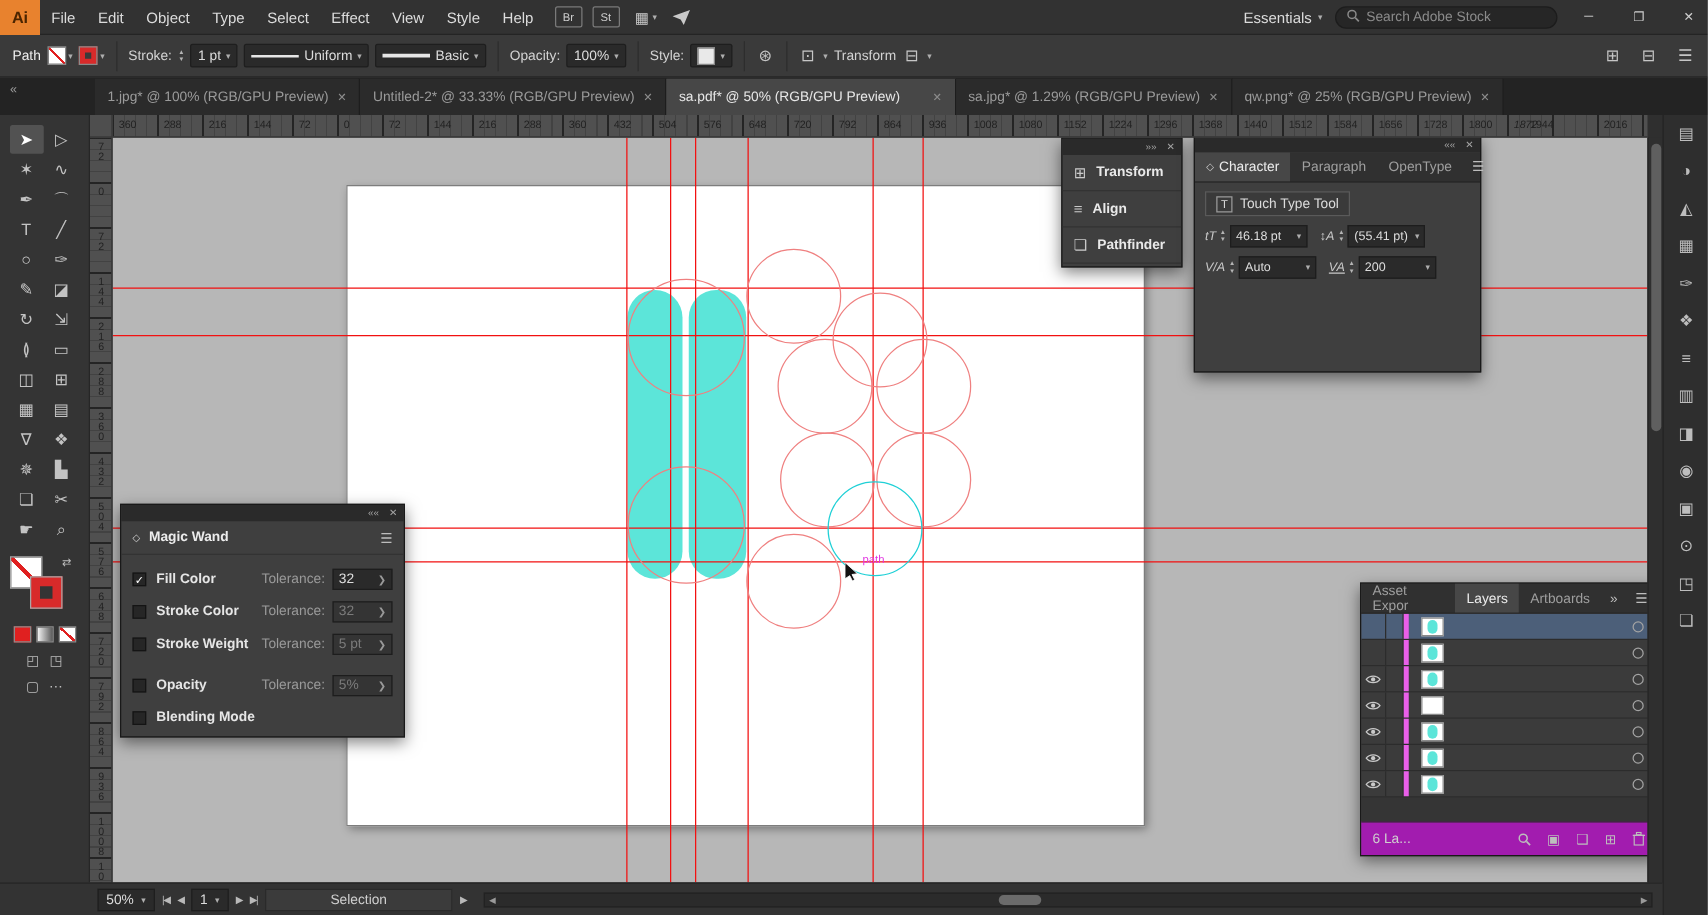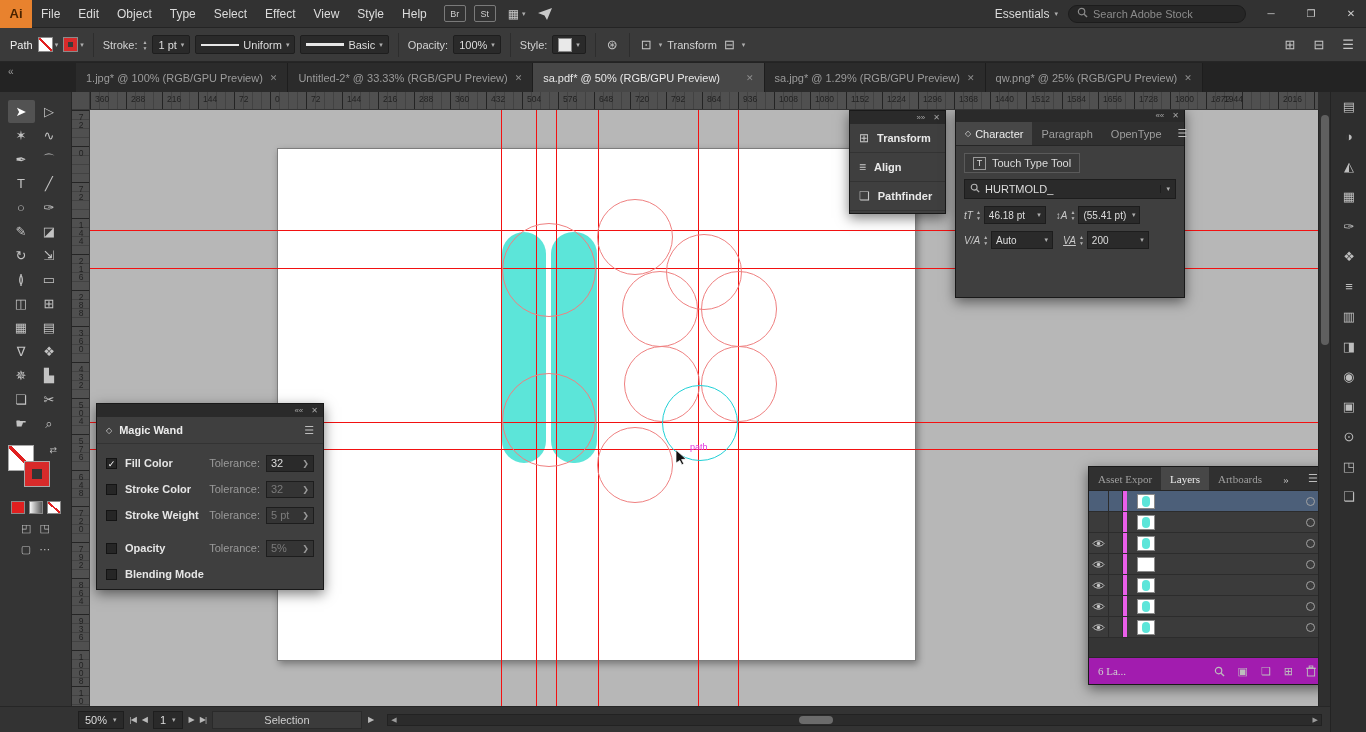--- a/index.html
+++ b/index.html
@@ -117,21 +117,21 @@
   .tt-icon{width:13px;height:13px;border:1px solid #9a9a9a;font-size:9px;display:flex;align-items:center;justify-content:center;color:#dcdcdc;}
   .ch-field{height:20px;background:#2a2a2a;border:1px solid #1d1d1d;display:flex;align-items:center;gap:5px;padding:0 5px;margin-top:6px;color:#dedede;}
   .ch-field .grow{flex:1;}
   .ch-field .ddbox{border-left:1px solid #1d1d1d;padding-left:5px;font-size:7px;color:#b3b3b3;}
   .ch-duo{display:flex;gap:10px;margin-top:7px;align-items:center;}
   .ch-group{display:flex;align-items:center;gap:3px;}
   .ch-ic{color:#c9c9c9;font-size:10px;font-style:italic;}
   .ch-small{width:62px;height:18px;background:#2a2a2a;border:1px solid #1d1d1d;display:inline-flex;align-items:center;justify-content:space-between;padding:0 4px;color:#dedede;font-size:10px;}
 
   
-  #panel-layers{left:1088px;top:466px;width:238px;height:219px;display:flex;flex-direction:column;font-family:Liberation Serif, serif;}
+  #panel-layers{left:1088px;top:466px;width:238px;height:219px;display:flex;flex-direction:column;}
   #layer-rows{flex:1;background:#353535;overflow:hidden;}
   .lrow{height:21px;display:flex;align-items:center;background:#3b3b3b;border-bottom:1px solid #2c2c2c;}
   .lrow.selected{background:#4c5f79;}
   .l-eye{width:20px;height:100%;border-right:1px solid #2c2c2c;display:flex;align-items:center;justify-content:center;}
   .l-edit{width:14px;height:100%;border-right:1px solid #2c2c2c;}
   .l-bar{width:4px;height:100%;background:#e95fe9;}
   .l-thumb{width:18px;height:15px;background:#fff;border:1px solid #8a8a8a;margin-left:10px;display:flex;align-items:center;justify-content:center;}
   .l-shape{width:8px;height:11px;background:#5ce5d9;border-radius:4px;}
   .l-target{width:9px;height:9px;border:1px solid #a3a3a3;border-radius:50%;margin-left:auto;margin-right:10px;}
   #layers-footer{height:27px;background:#a21caf;border-top:1px solid #292929;display:flex;align-items:center;gap:13px;padding:0 9px;}
@@ -528,30 +528,20 @@
             <span>OpenType</span>
           </span>
         </div>
       <span class="hamb">☰</span>
     </div>
     <div id="ch-body">
       <div id="touch-type">
         <span class="tt-icon">T</span>
         <span>Touch Type Tool</span>
       </div>
-      <div class="ch-field">
-        <span>
-          <svg width="10" height="10" viewBox="0 0 12 12">
-              <circle cx="5" cy="5" r="3.5" fill="none" stroke="#b5b5b5" stroke-width="1.3"></circle>
-              <line x1="7.8" y1="7.8" x2="11" y2="11" stroke="#b5b5b5" stroke-width="1.5"></line>
-            </svg>
-        </span>
-        <span class="grow">HURTMOLD_</span>
-        <span class="ddbox">▾</span>
-      </div>
       <div class="ch-duo">
         <div class="ch-group">
           <span class="ch-ic">tT</span>
           <span class="stepper">
             <span>▲</span>
               <span>▼</span>
           </span>
           <span class="ch-small">
             <span>46.18 pt</span>
             <span class="dd">▾</span>

